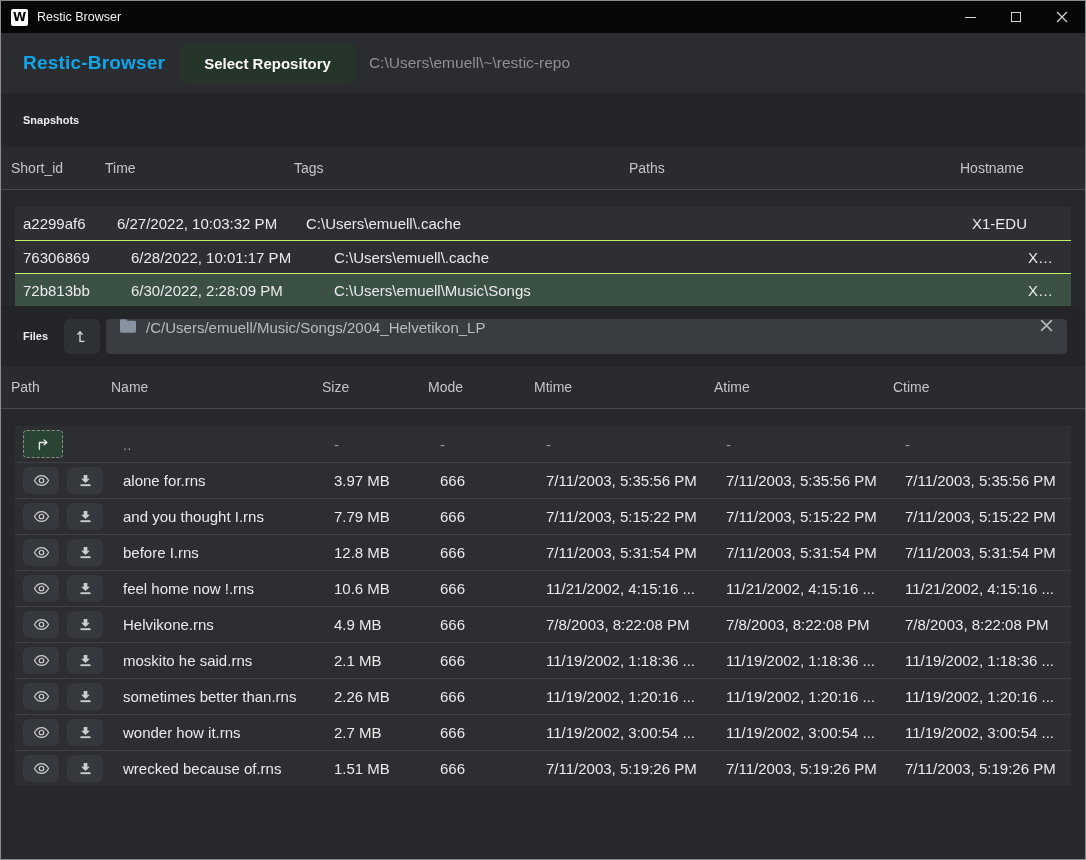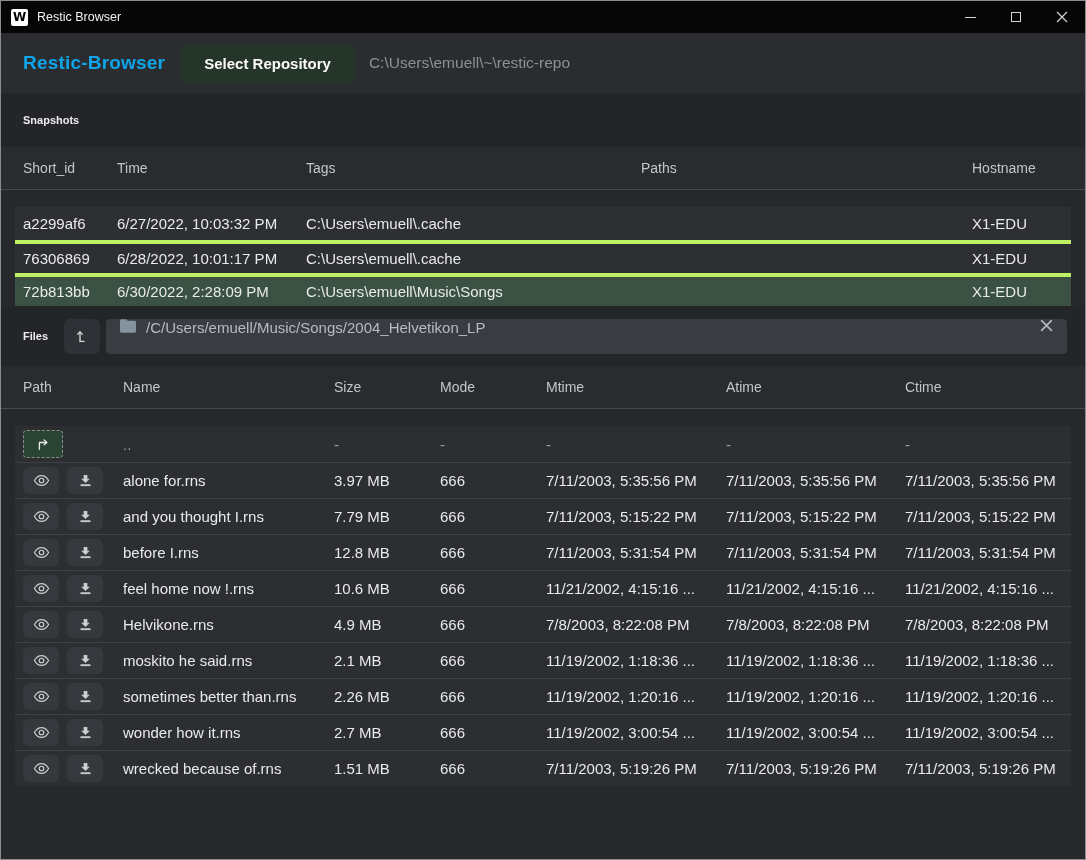--- a/index.html
+++ b/index.html
@@ -28,32 +28,32 @@
   .repo-btn {
     margin-left:15px; background:#263529; color:#fafafa; font-weight:bold; font-size:15px;
     padding:11px 24px; border-radius:6px; border:none; font-family:Liberation Sans, sans-serif;
   }
   .repo-path { color:#8d9095; font-size:15.5px; margin-left:14px; }
   
   .section-strip { height:54px; background:#232529; display:flex; align-items:center; padding:0 22px; }
   .section-title { color:#ededee; font-weight:bold; font-size:11px; }
   
   .thead {
-    height:43px; display:grid; align-items:center; padding-left:22px;
+    height:43px; display:grid; align-items:center; padding-left:10px;
     color:#c3c5c8; font-size:14px; background:#292b2f; border-bottom:1px solid #47494d;
   }
   .snap-grid { grid-template-columns: 94px 189px 335px 331px 1fr; }
   .file-grid { grid-template-columns: 100px 211px 106px 106px 180px 179px 1fr; }
   .rows { margin-top:17px; }
   .row {
     margin:0 14px; padding-left:8px; display:grid; align-items:center;
     background:#2d2f33; color:#e9eaec; font-size:15px; white-space:nowrap; overflow:hidden;
   }
   .snap-row { height:33px; }
-  .snap-row + .snap-row { border-top:4px solid #bef264; }
+  .snap-row + .snap-row { border-top:1px solid #bef264;gap:14px; }
   .snap-row.selected { background:#3b5144; }
   .file-row { height:36px; background:#2c2e32; }
   .file-row + .file-row { border-top:1px solid #3d4044; }
   .cell { overflow:hidden; text-overflow:ellipsis; padding-right:10px; }
   .muted { color:#9a9da2; }
   
   .files-toolbar { height:60px; background:#232529; display:flex; align-items:center; padding:0 18px 0 22px; }
   .levelup-btn {
     width:36px; height:35px; margin-left:16px; background:#2e3136; border:none; border-radius:6px;
     display:flex; align-items:center; justify-content:center;

